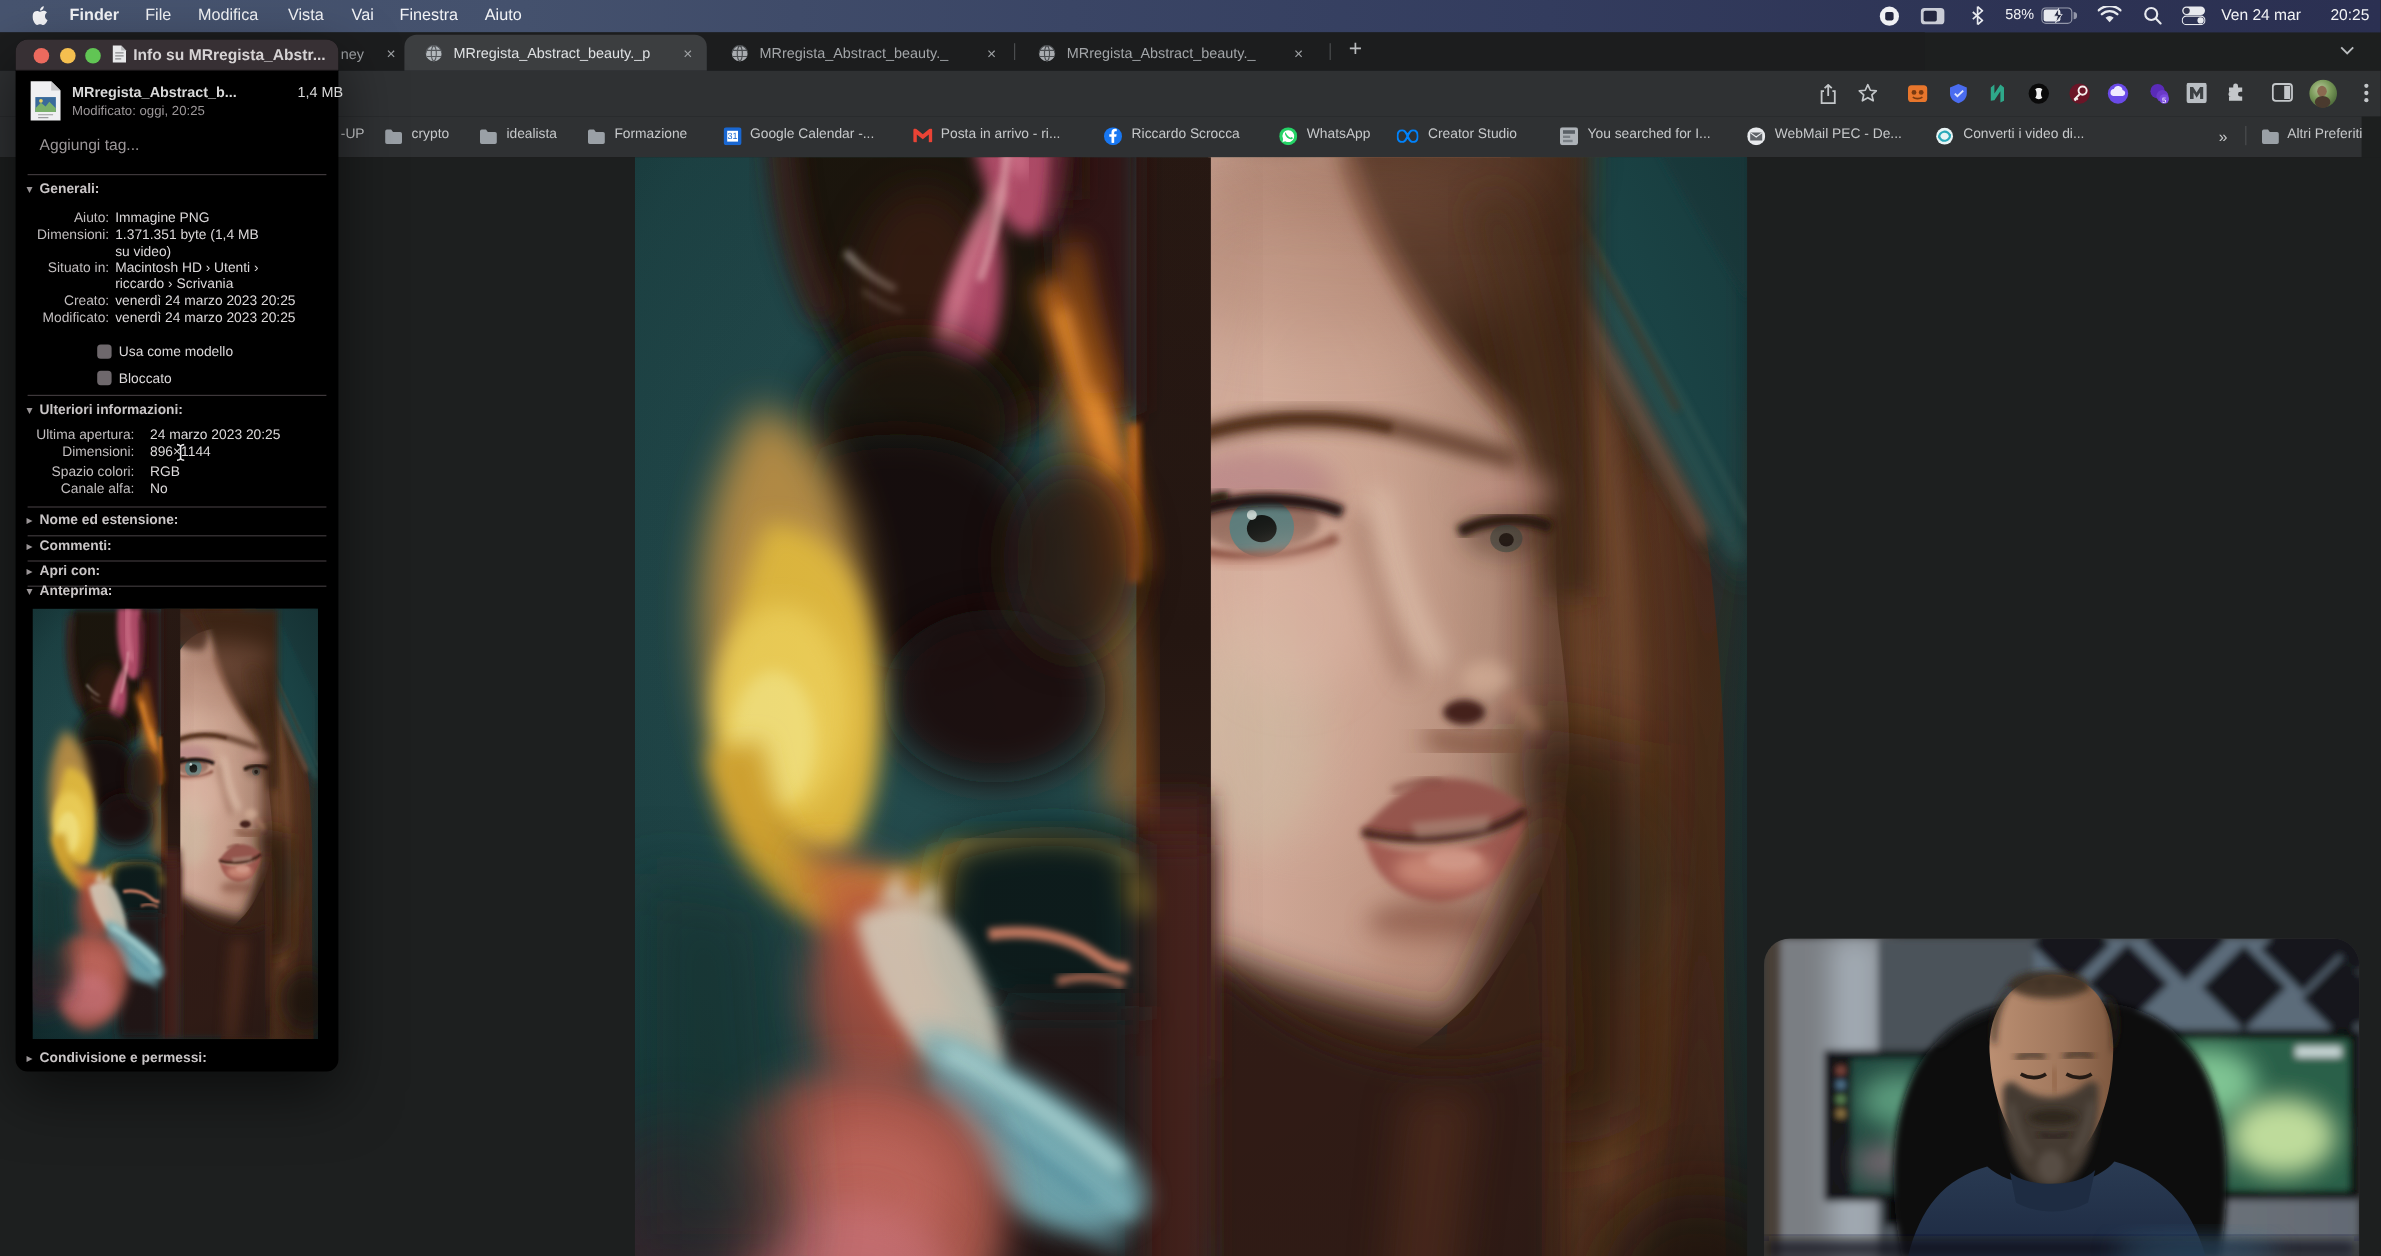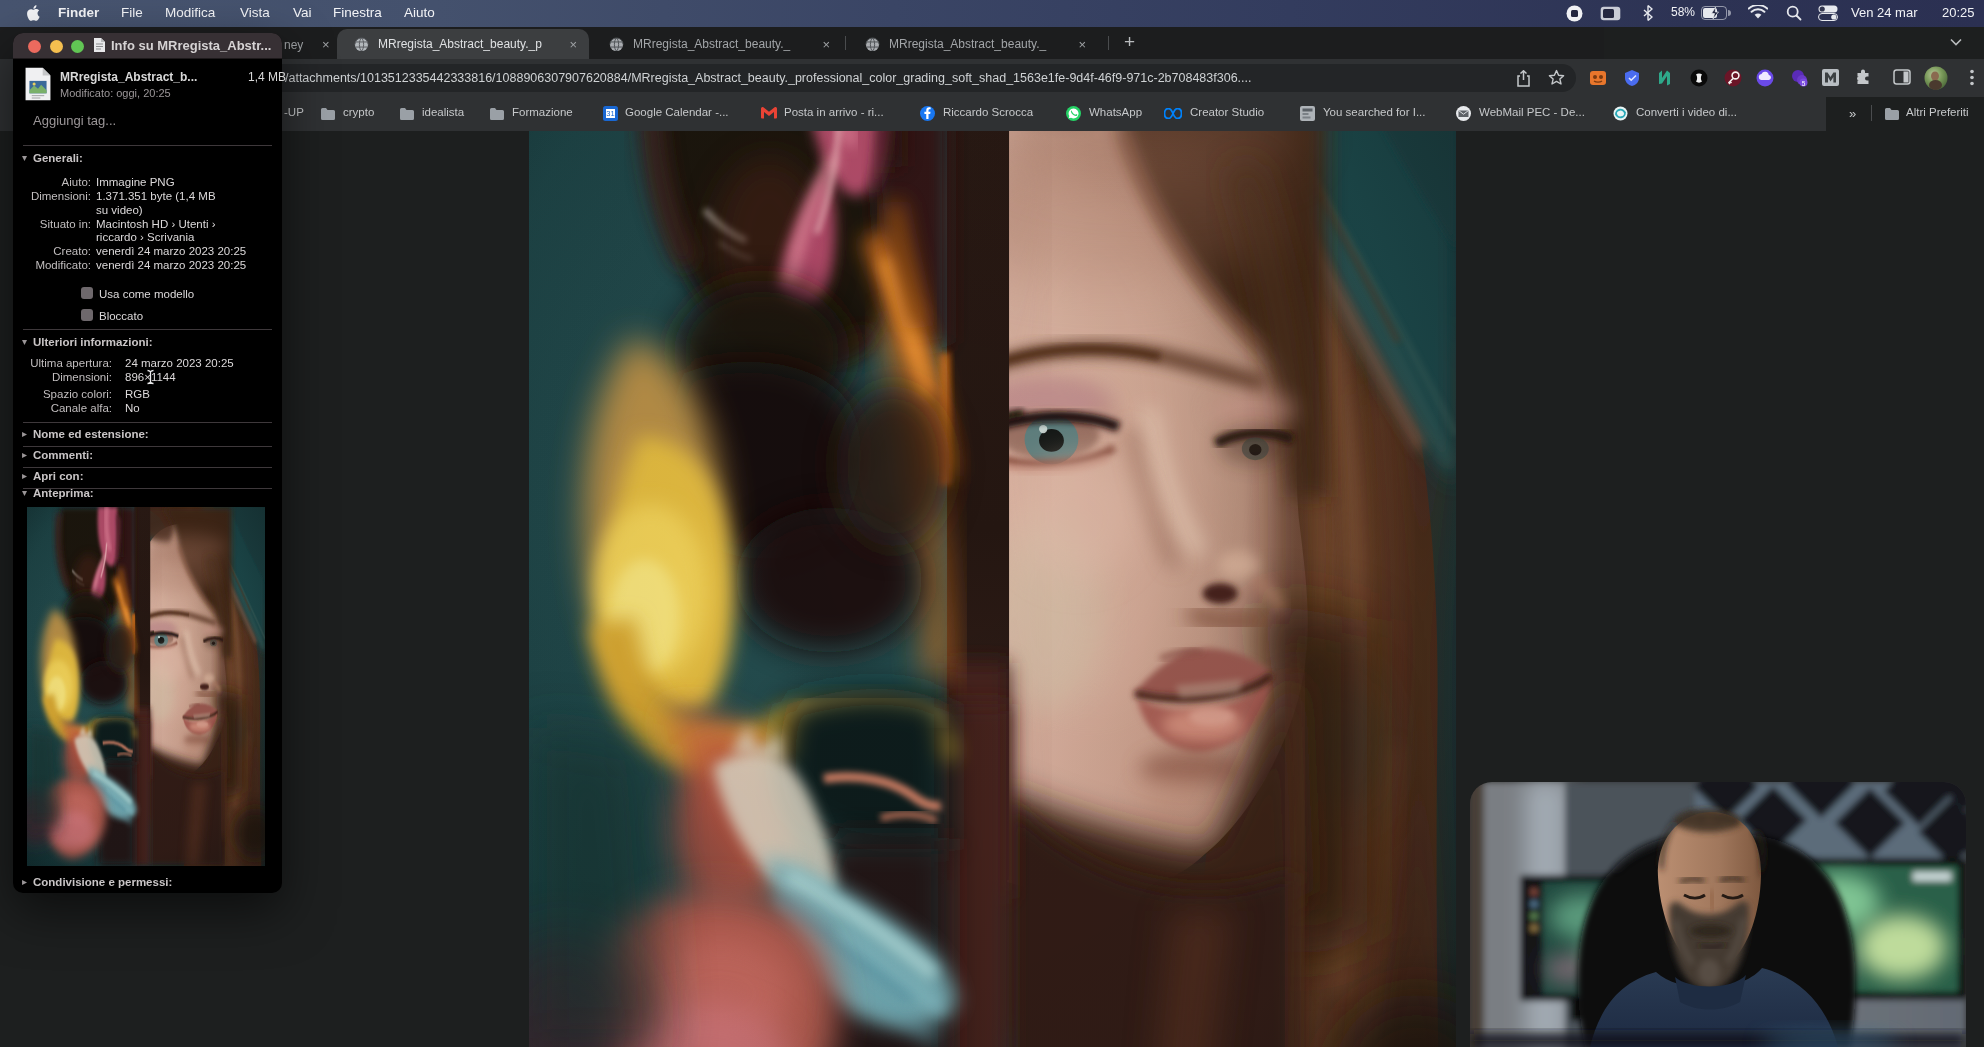--- a/index.html
+++ b/index.html
@@ -15,21 +15,21 @@
 #menubar .b { font-weight:bold; }
 
 
 #tabbar { position:absolute; left:0; top:27px; width:1604px; height:32px; background:#1c1d1e; }
 .tab { position:absolute; top:2px; height:30px; border-radius:10px 10px 0 0; }
 .tab .ttl { position:absolute; top:8px; font-size:12px; white-space:nowrap; overflow:hidden; }
 .tab .x { position:absolute; top:8px; font-size:13px; color:#9fa2a5; }
 #toolbar { position:absolute; left:0; top:59px; width:1984px; height:38px; background:#2f3133; }
 #omnibox { position:absolute; left:20px; top:5px; width:1556px; height:28px; background:#232527; border-radius:14px;
   color:#cfd2d4; font-size:12.5px; line-height:28px; }
-#bookmarks { position:absolute; left:0; top:97px; width:1826px; height:34px; background:#2f3133;
+#bookmarks { position:absolute; left:0; top:97px; width:1968px; height:34px; background:#2f3133;
   color:#c6c8ca; font-size:11.5px; }
 #bookmarks .bk { position:absolute; top:9px; white-space:nowrap; }
 #content { position:absolute; left:0; top:131px; width:1984px; height:916px; background:#1d1f1f; }
 
 
 #artwrap { position:absolute; left:529px; top:0px; width:927px; height:916px; overflow:hidden; }
 #artwrap svg { position:absolute; left:0; top:-130px; }
 
 
 #webcam { position:absolute; left:1470px; top:651px; width:496px; height:265px; border-radius:22px 22px 0 0; overflow:hidden; background:#333; }
@@ -340,23 +340,20 @@
       <span class="x" style="right:14px">×</span>
     </div>
     <div style="position:absolute;left:1108px;top:9px;width:1px;height:14px;background:#4a4c4e"></div>
     <span style="position:absolute;left:1124px;top:4px;font-size:19px;font-weight:300;color:#b9bcbe">+</span>
     <svg style="position:absolute;left:1950px;top:11px" width="12" height="8" viewBox="0 0 12 8">
         <path d="M1,1.5 L6,6.5 L11,1.5" stroke="#b9bcbe" stroke-width="1.6" fill="none"></path>
       </svg>
   </div>
 
   <div id="toolbar">
-    <div id="omnibox">
-        <span style="position:absolute;left:265px;top:0">/attachments/1013512335442333816/1088906307907620884/MRregista_Abstract_beauty._professional_color_grading_soft_shad_1563e1fe-9d4f-46f9-971c-2b708483f306....</span>
-      </div>
     <svg class="abs" style="left:1516px;top:11px" width="15" height="17" viewBox="0 0 15 17">
         <path d="M7.5,1 L7.5,10 M4.5,3.5 L7.5,0.8 L10.5,3.5" stroke="#c4c7ca" stroke-width="1.5" fill="none"></path>
         <path d="M4,6 H2 V16 H13 V6 H11" stroke="#c4c7ca" stroke-width="1.5" fill="none"></path>
       </svg>
     <svg class="abs" style="left:1548px;top:10px" width="17" height="17" viewBox="0 0 17 17">
         <path d="M8.5,1.6 L10.6,6.2 L15.6,6.7 L11.9,10.1 L13,15 L8.5,12.4 L4,15 L5.1,10.1 L1.4,6.7 L6.4,6.2 Z" fill="none" stroke="#c4c7ca" stroke-width="1.4" stroke-linejoin="round"></path>
       </svg>
     <svg class="abs" style="left:1589px;top:10px" width="18" height="18" viewBox="0 0 18 18">
         <rect x="1" y="2" width="16" height="14" rx="3" fill="#e8762c"></rect>
         <circle cx="6" cy="8" r="2" fill="#7a3a10"></circle>

